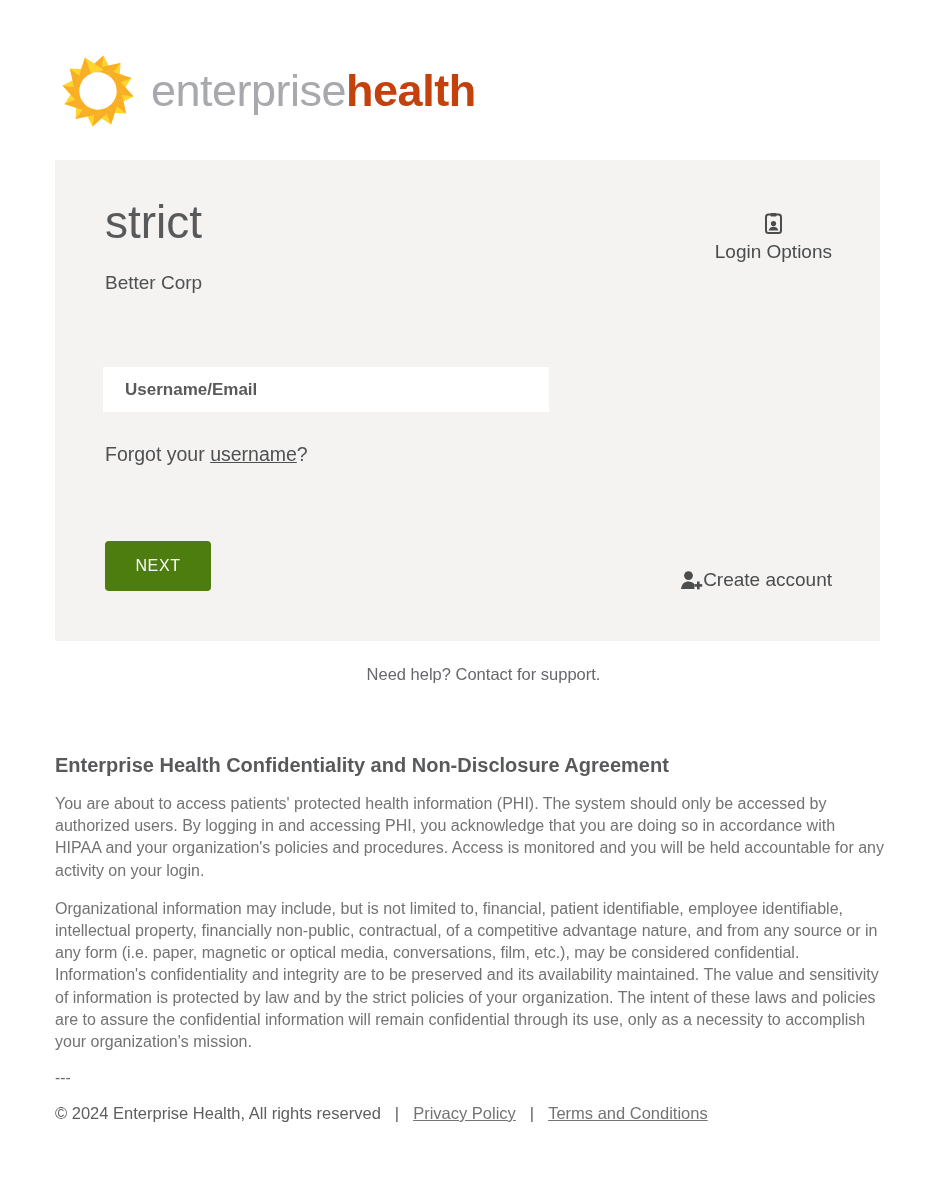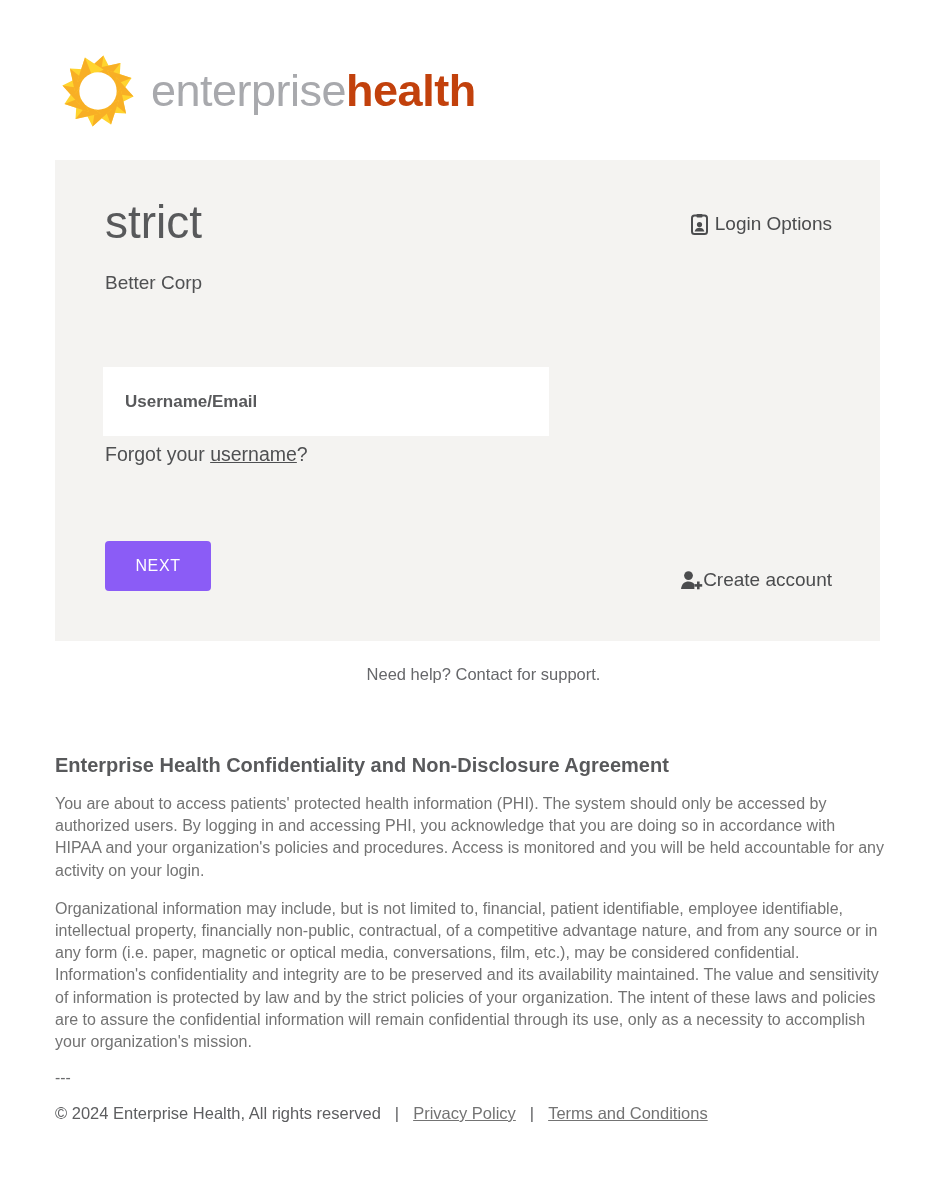--- a/index.html
+++ b/index.html
@@ -25,43 +25,43 @@
     width:825px; height:481px;
     background:#f4f3f1;
   }
   .welcome {
     position:absolute; left:50px; top:35px;
     font-size:46px; font-weight:400; color:#58595b;
   }
   .login-options {
     position:absolute; right:48px; top:53px;
     display:flex; align-items:center; gap:7px;
-    font-size:19px; color:#4b4c4e; text-decoration:none; cursor:pointer;
+    font-size:19px; color:#4b4c4e; text-decoration:none; cursor:pointer;flex-direction:column;
   }
   .org-name {
     position:absolute; left:50px; top:112px;
     font-size:19px; color:#4f5052;
   }
   .username-input {
     position:absolute; left:48px; top:207px;
-    width:446px; height:69px;
+    width:446px; height:45px;
     background:#ffffff; border:none; outline:none;
     padding:0 22px; font-family:"Liberation Sans", sans-serif;
     font-size:17px; font-weight:700; color:#555;
   }
   .username-input::placeholder { color:#58595b; font-weight:700; opacity:1; }
   .forgot-line {
     position:absolute; left:50px; top:283px;
     font-size:19.5px; color:#4f5052;
   }
   .forgot-line a { color:#4f5052; text-decoration:underline; cursor:pointer; }
   .next-button {
     position:absolute; left:50px; top:381px;
     width:106px; height:50px;
-    background:#8b5cf6; border:none; border-radius:4px;
+    background:#4d7c0f; border:none; border-radius:4px;
     color:#ffffff; font-family:"Liberation Sans", sans-serif;
     font-size:16px; letter-spacing:0.6px; cursor:pointer;
   }
   .create-account {
     position:absolute; right:48px; top:409px;
     display:flex; align-items:center; gap:0;
     font-size:19px; color:#4b4c4e; text-decoration:none; cursor:pointer;
   }
 
   

